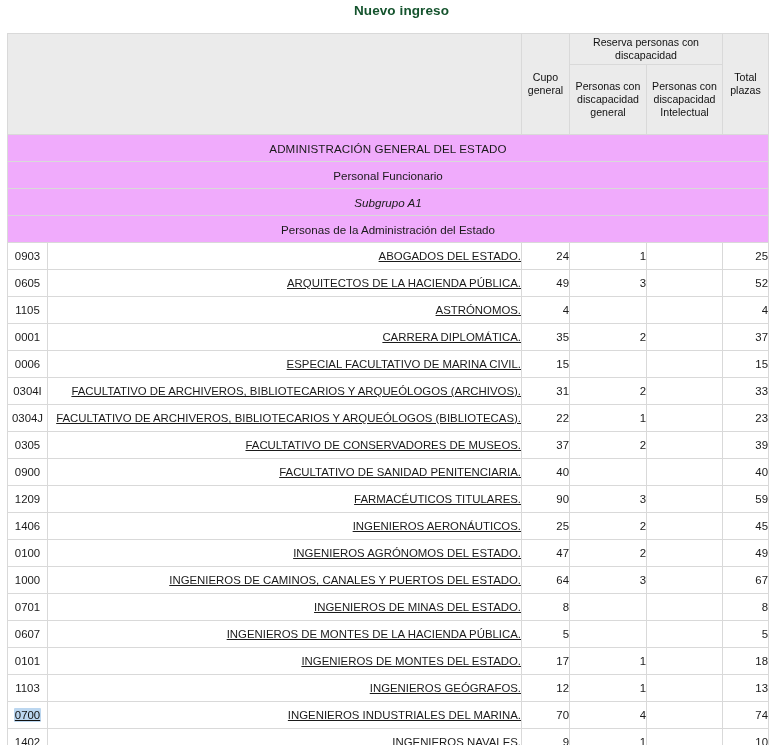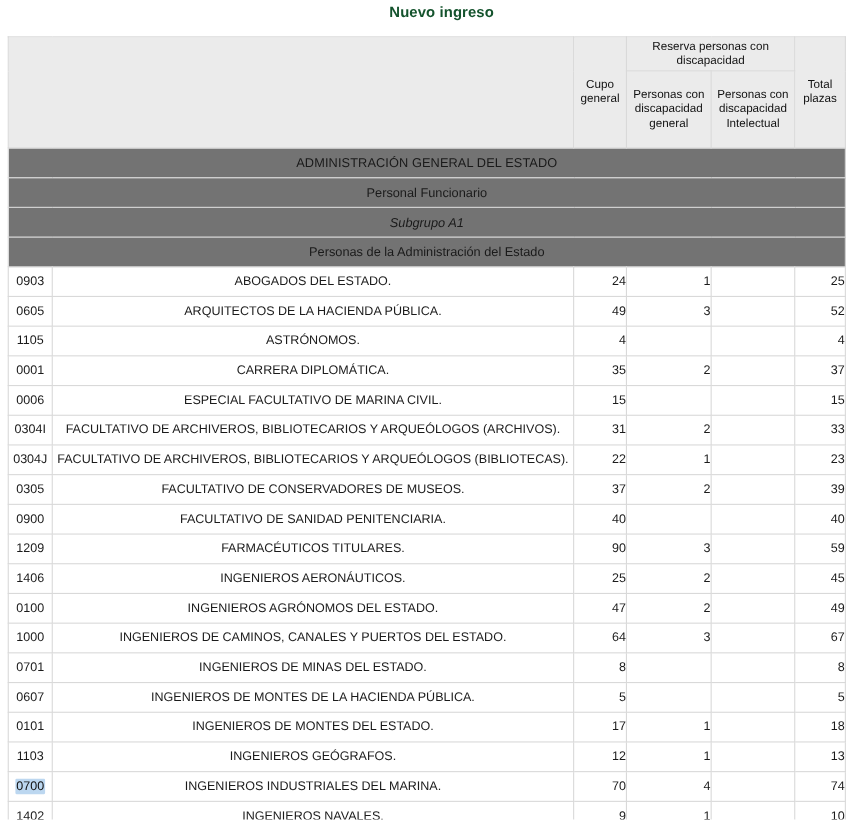--- a/index.html
+++ b/index.html
@@ -77,58 +77,60 @@
   }
   .hdr-blank { background: #ebebeb; }
   .hdr-reserva { height: 30px; margin-top: 40px; }
   .hdr-cupo, .hdr-total { height: 100px; }
 
   
   tr.section td {
     height: 26px;
     text-align: center;
     border-color: #d9d9d9;
-    background: #737373;
+    background: #f0abfc;
     padding: 0 4px;
   }
   .sec-admin   { font-weight: bold; font-size: 11.6px; letter-spacing: 0.1px; }
   .sec-personal{ font-weight: bold; font-size: 11.6px; }
   .sec-subgrupo{ font-weight: bold; font-style: italic; font-size: 11.6px; }
   .sec-cuerpos { font-weight: normal; font-size: 11.6px; }
 
   
   tr.data td {
     height: 26px;
     font-size: 11.4px;
     color: #1b1b1b;
     background: #ffffff;
   }
   td.code {
     text-align: center;
     padding: 0 3px;
     white-space: nowrap;
   }
   td.name {
-    text-align: center;
+    text-align: right;
     padding: 0 0 0 8px;
     white-space: nowrap;
     overflow: hidden;
+    text-decoration: underline;
   }
   td.num {
     text-align: right;
     padding: 0 9px 0 3px;
     white-space: nowrap;
   }
 
   
   .selected-text {
     background: #bcd7f0;
     color: #111111;
     padding: 1px 1px;
     border-radius: 1px;
+    text-decoration: underline;
   }
 </style>
 </head>
 <body>
 
 <div id="page">
 
   <div class="doc-title">Nuevo ingreso</div>
 
   <div class="table-wrap">

